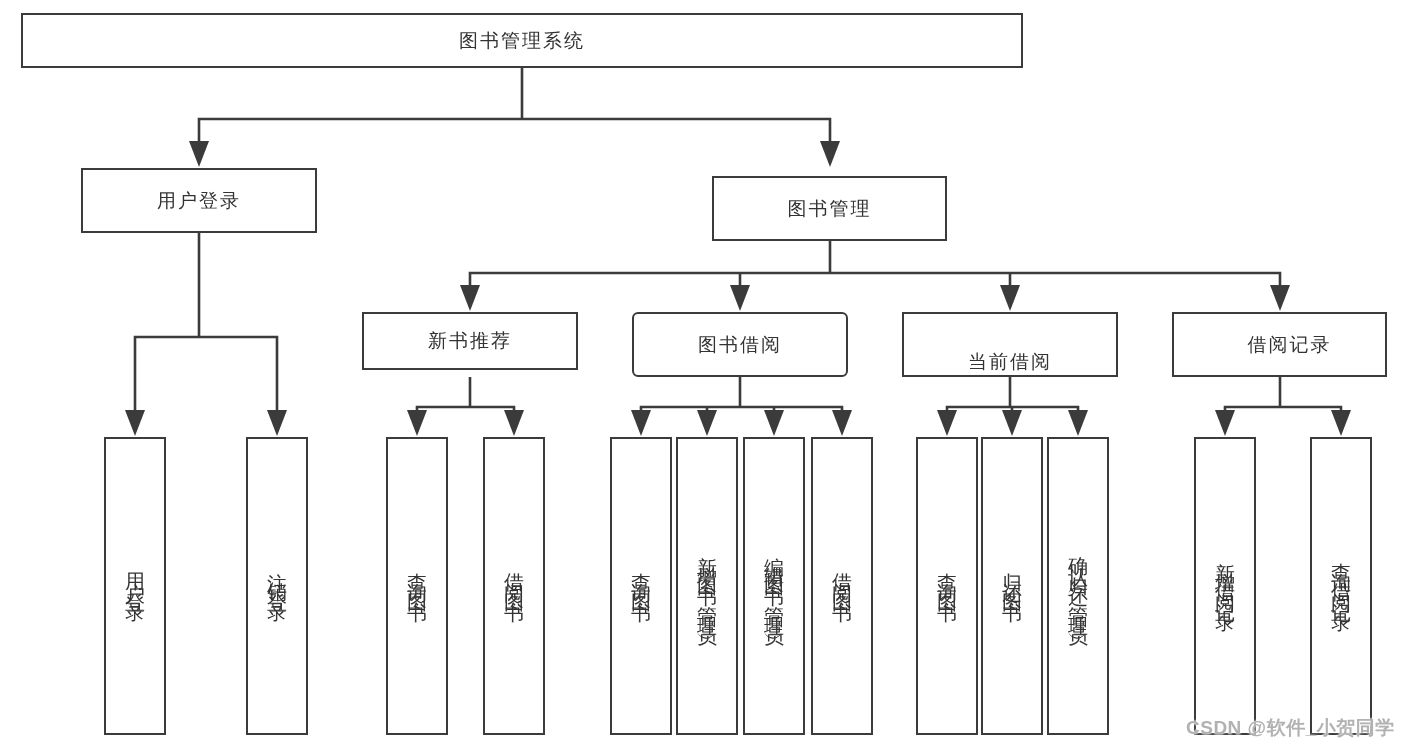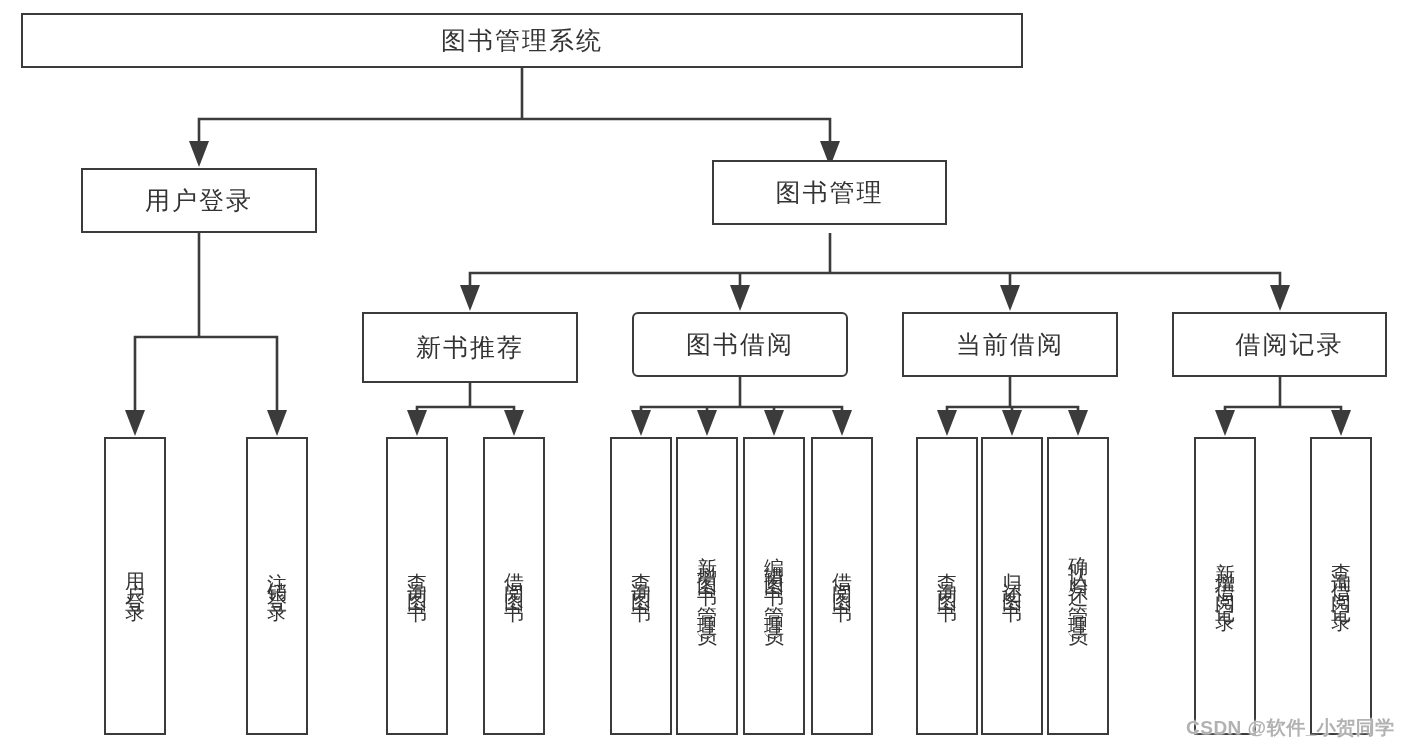--- a/index.html
+++ b/index.html
@@ -22,21 +22,21 @@
   .box {
     position: absolute;
     box-sizing: border-box;
     border: 2.5px solid #3b3b3b;
     background: #ffffff;
     display: flex;
     align-items: center;
     justify-content: center;
     color: #333333;
   }
-  .h-label { font-size: 25px; letter-spacing: 2px; white-space: nowrap; }
+  .h-label { font-size: 19px; letter-spacing: 2px; white-space: nowrap; }
   .leaf .vtext {
     writing-mode: vertical-rl;
     text-orientation: mixed;
     font-size: 20px;
     letter-spacing: 10px;
     line-height: 1.05;
   }
   .leaf-short .vtext { margin-top: -18px; }
   .watermark {
     position: absolute;
@@ -111,31 +111,31 @@
     </g>
   </svg>
 
   <div class="box" style="left:21px; top:13px; width:1002px; height:55px;">
     <span class="h-label">图书管理系统</span>
   </div>
 
   <div class="box" style="left:81px; top:168px; width:236px; height:65px;">
     <span class="h-label">用户登录</span>
   </div>
-  <div class="box" style="left:712px; top:160px; width:235px; height:65px;">
+  <div class="box" style="left:712px; top:176px; width:235px; height:65px;">
     <span class="h-label">图书管理</span>
   </div>
 
-  <div class="box" style="left:362px; top:312px; width:216px; height:71px;">
+  <div class="box" style="left:362px; top:312px; width:216px; height:58px;">
     <span class="h-label">新书推荐</span>
   </div>
   <div class="box" style="left:632px; top:312px; width:216px; height:65px;border-radius:6px;">
     <span class="h-label">图书借阅</span>
   </div>
-  <div class="box" style="left:902px; top:312px; width:216px; height:65px;">
+  <div class="box" style="left:902px; top:312px; width:216px; height:65px;align-items:flex-end;">
     <span class="h-label">当前借阅</span>
   </div>
   <div class="box" style="left:1172px; top:312px; width:215px; height:65px;padding-left:20px;">
     <span class="h-label">借阅记录</span>
   </div>
 
   <div class="box leaf leaf-short" style="left:104px; top:437px; width:62px; height:298px;">
     <span class="vtext">用户登录</span>
   </div>
   <div class="box leaf leaf-short" style="left:246px; top:437px; width:62px; height:298px;">

